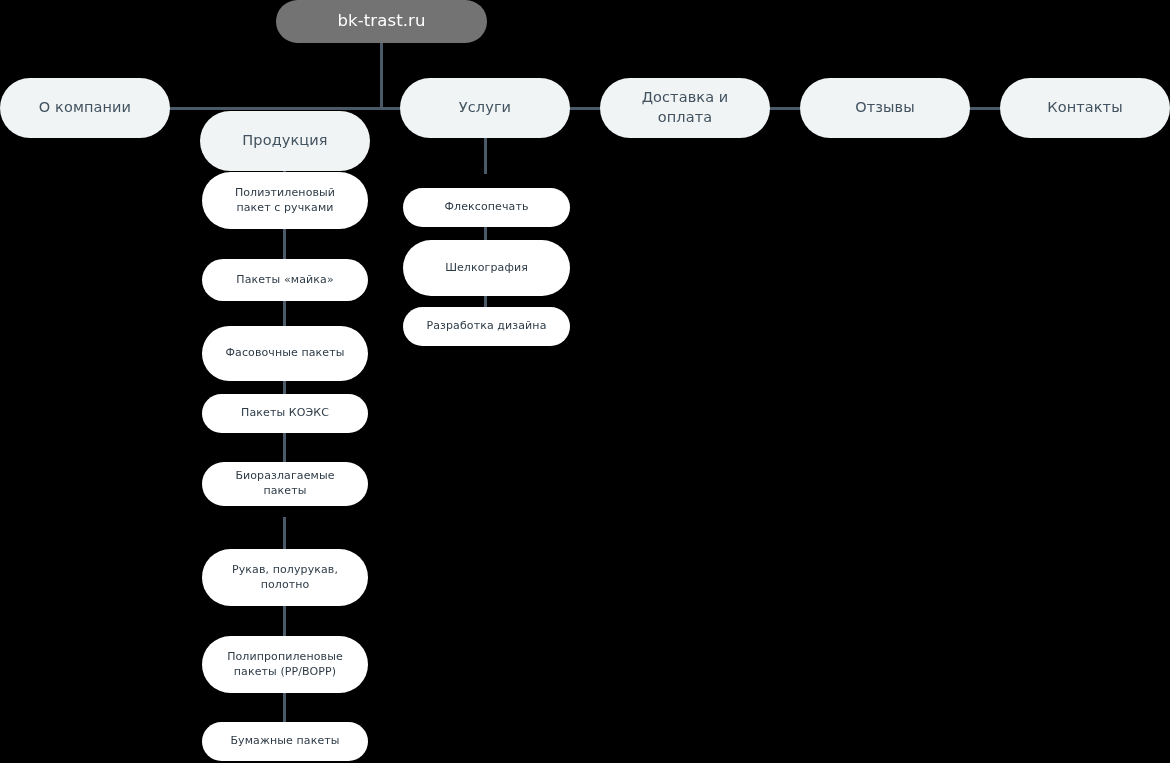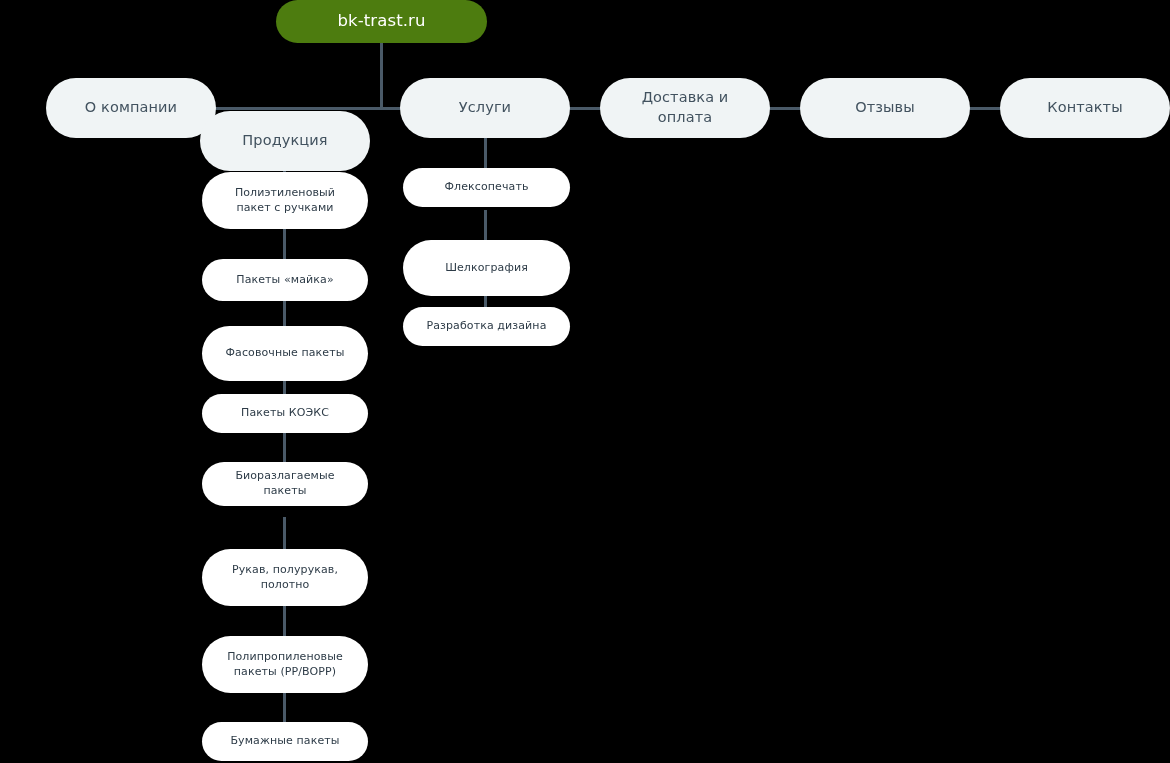--- a/index.html
+++ b/index.html
@@ -35,21 +35,21 @@
     align-items: center;
     justify-content: center;
     text-align: center;
     border-radius: 999px;
     line-height: 1.35;
     letter-spacing: 0.1px;
     padding: 0 14px;
     user-select: none;
   }
   .node-root {
-    background: #4d7c0f;
+    background: #737373;
     color: #ffffff;
     font-size: 16.5px;
   }
   .node-top {
     background: #f0f4f5;
     color: #42525f;
     font-size: 14.5px;
   }
   .node-child {
     background: #ffffff;
@@ -79,21 +79,21 @@
   <div class="conn conn-v" style="left:283px; top:692px; height:31px;"></div>
 
   <div class="conn conn-v" style="left:484px; top:136px; height:38px;"></div>
   <div class="conn conn-v" style="left:484px; top:210px; height:32px;"></div>
   <div class="conn conn-v" style="left:484px; top:278px; height:31px;"></div>
 
   <div class="node node-root" style="left:276px; top:0px; width:211px; height:43px;">
     <span class="node-label">bk-trast.ru</span>
   </div>
 
-  <div class="node node-top" style="left:0px; top:78px; width:170px; height:60px;margin-left:46px;">
+  <div class="node node-top" style="left:0px; top:78px; width:170px; height:60px;">
     <span class="node-label">О компании</span>
   </div>
 
   <div class="node node-top" style="left:200px; top:78px; width:170px; height:60px;margin-top:33px;">
     <span class="node-label">Продукция</span>
   </div>
 
   <div class="node node-top" style="left:400px; top:78px; width:170px; height:60px;">
     <span class="node-label">Услуги</span>
   </div>
@@ -147,21 +147,21 @@
     <span class="node-label">
       <span>Полипропиленовые</span><br>
       <span>пакеты (PP/BOPP)</span>
     </span>
   </div>
 
   <div class="node node-child" style="left:202px; top:722px; width:166px; height:39px;">
     <span class="node-label">Бумажные пакеты</span>
   </div>
 
-  <div class="node node-child" style="left:403px; top:168px; width:167px; height:39px;">
+  <div class="node node-child" style="left:403px; top:188px; width:167px; height:39px;">
     <span class="node-label">Флексопечать</span>
   </div>
 
   <div class="node node-child" style="left:403px; top:240px; width:167px; height:56px;">
     <span class="node-label">Шелкография</span>
   </div>
 
   <div class="node node-child" style="left:403px; top:307px; width:167px; height:39px;">
     <span class="node-label">Разработка дизайна</span>
   </div>

